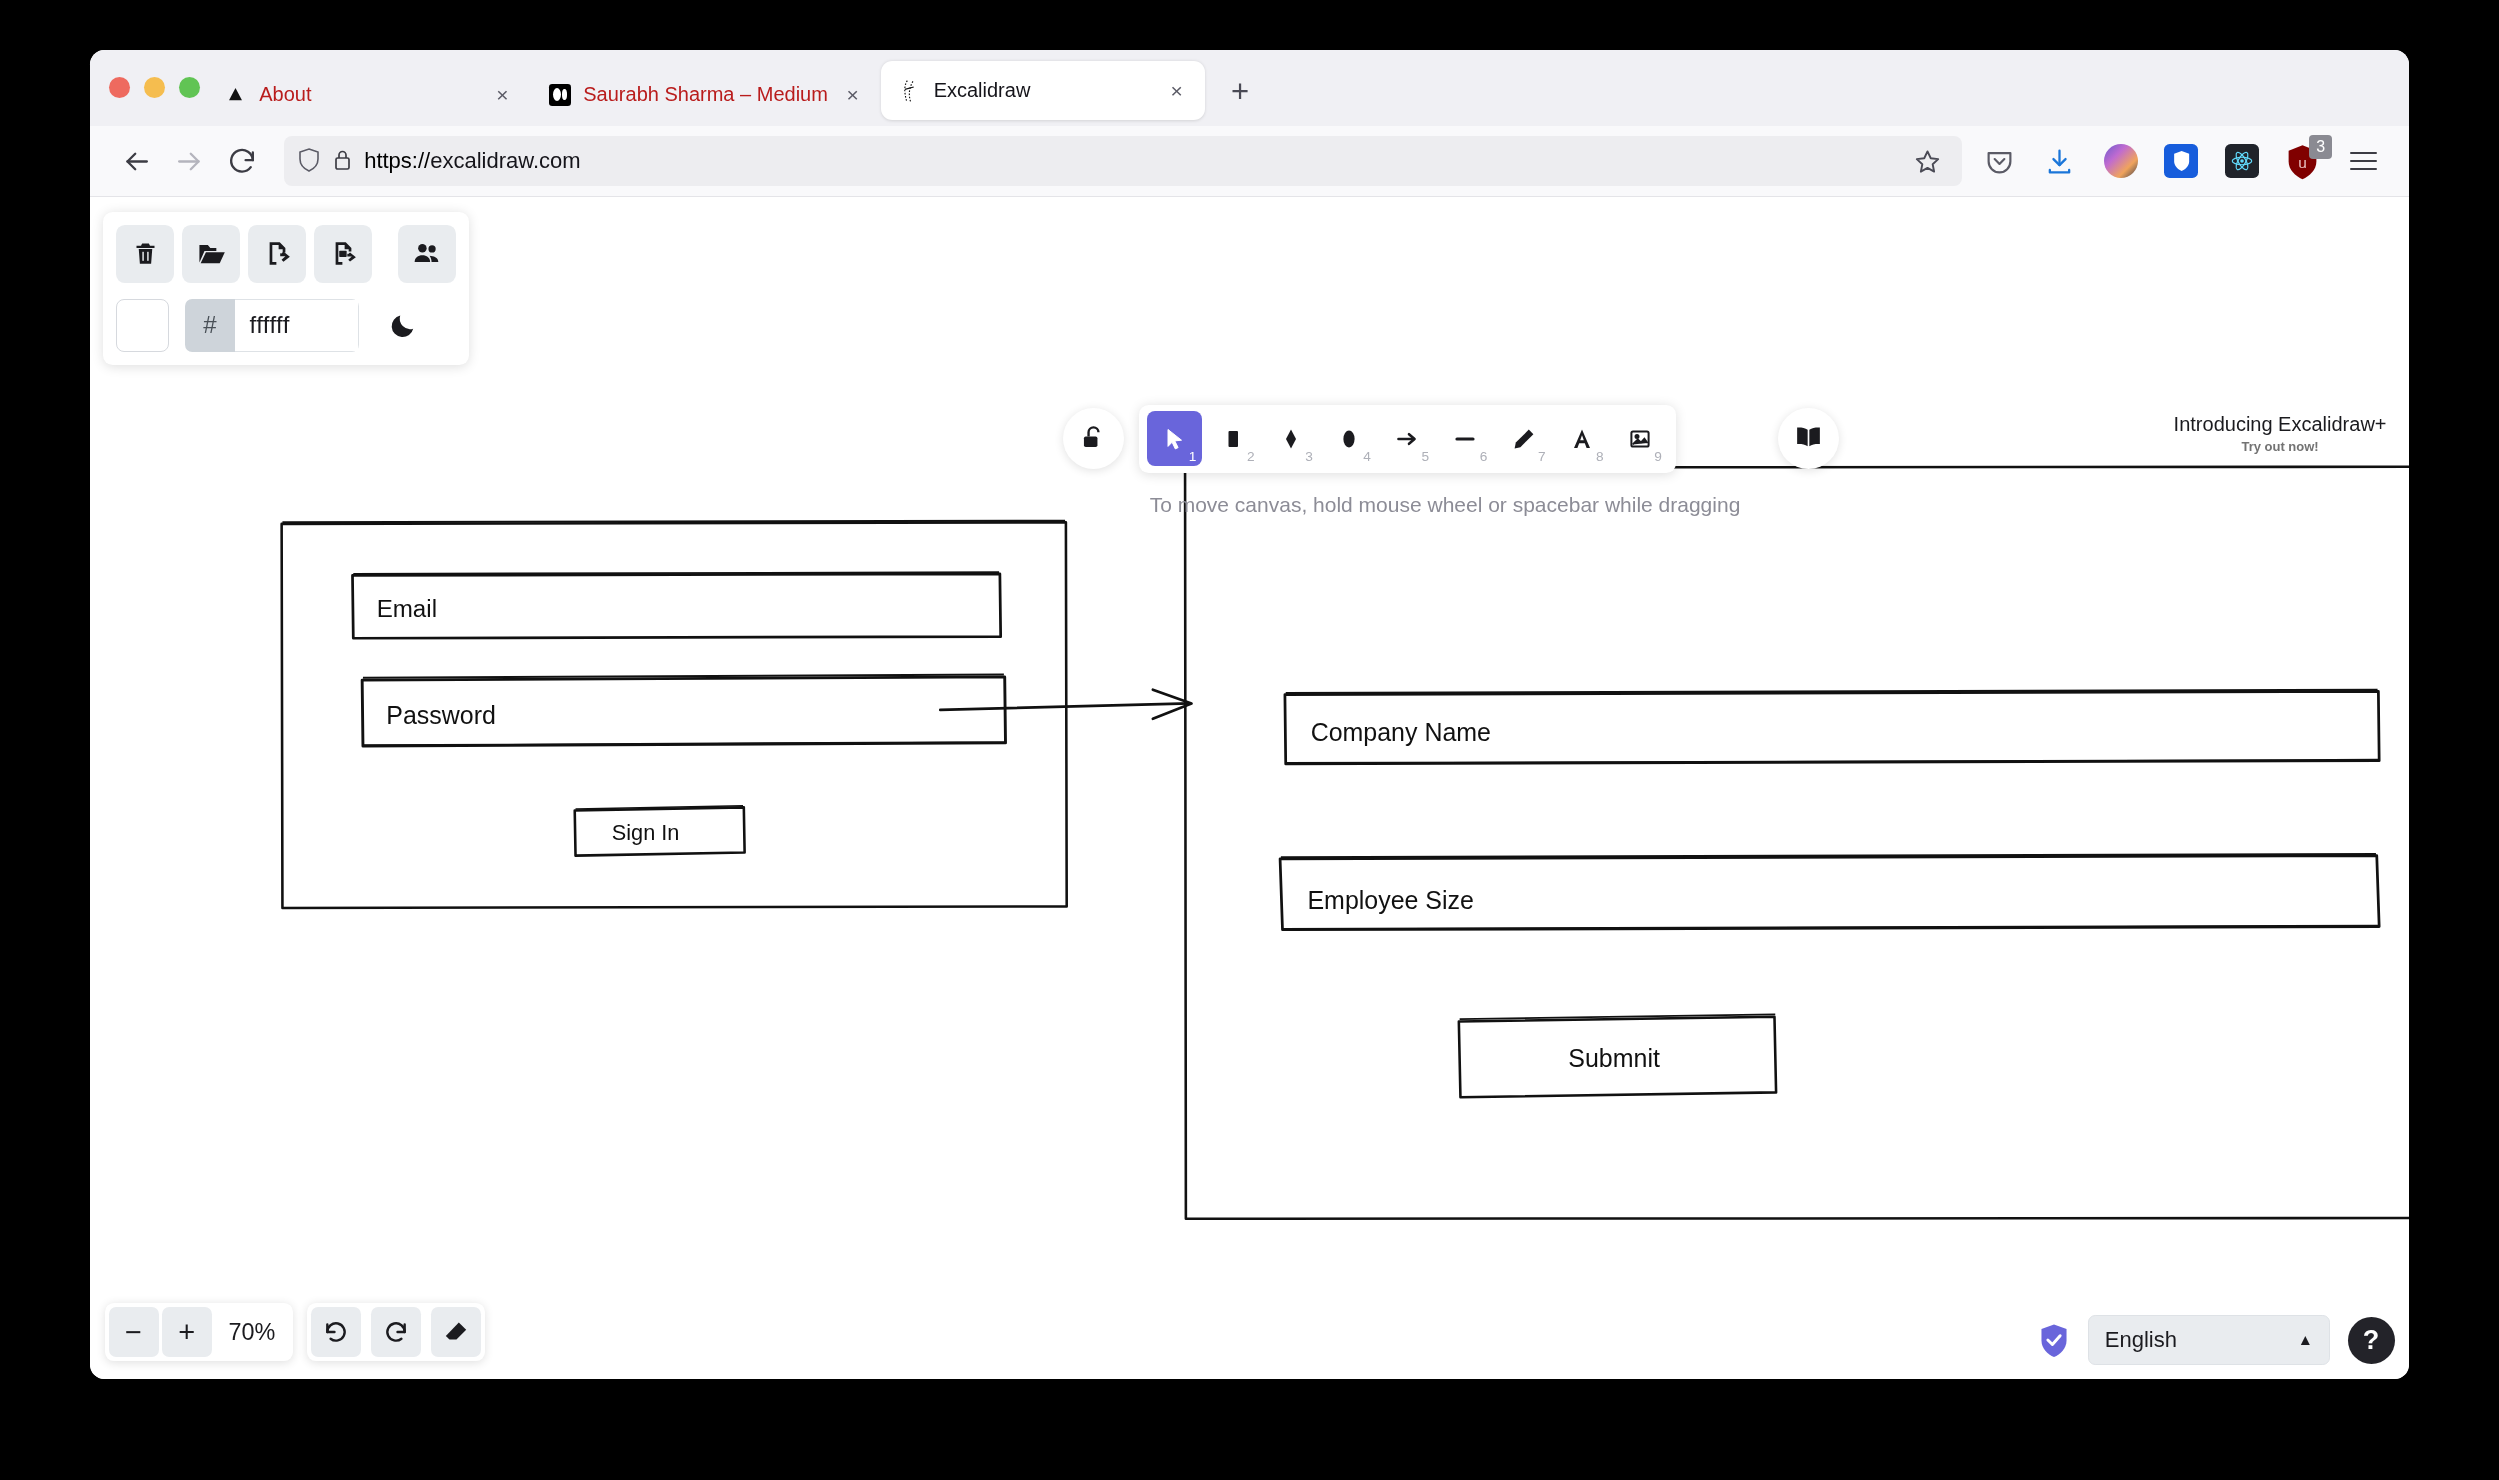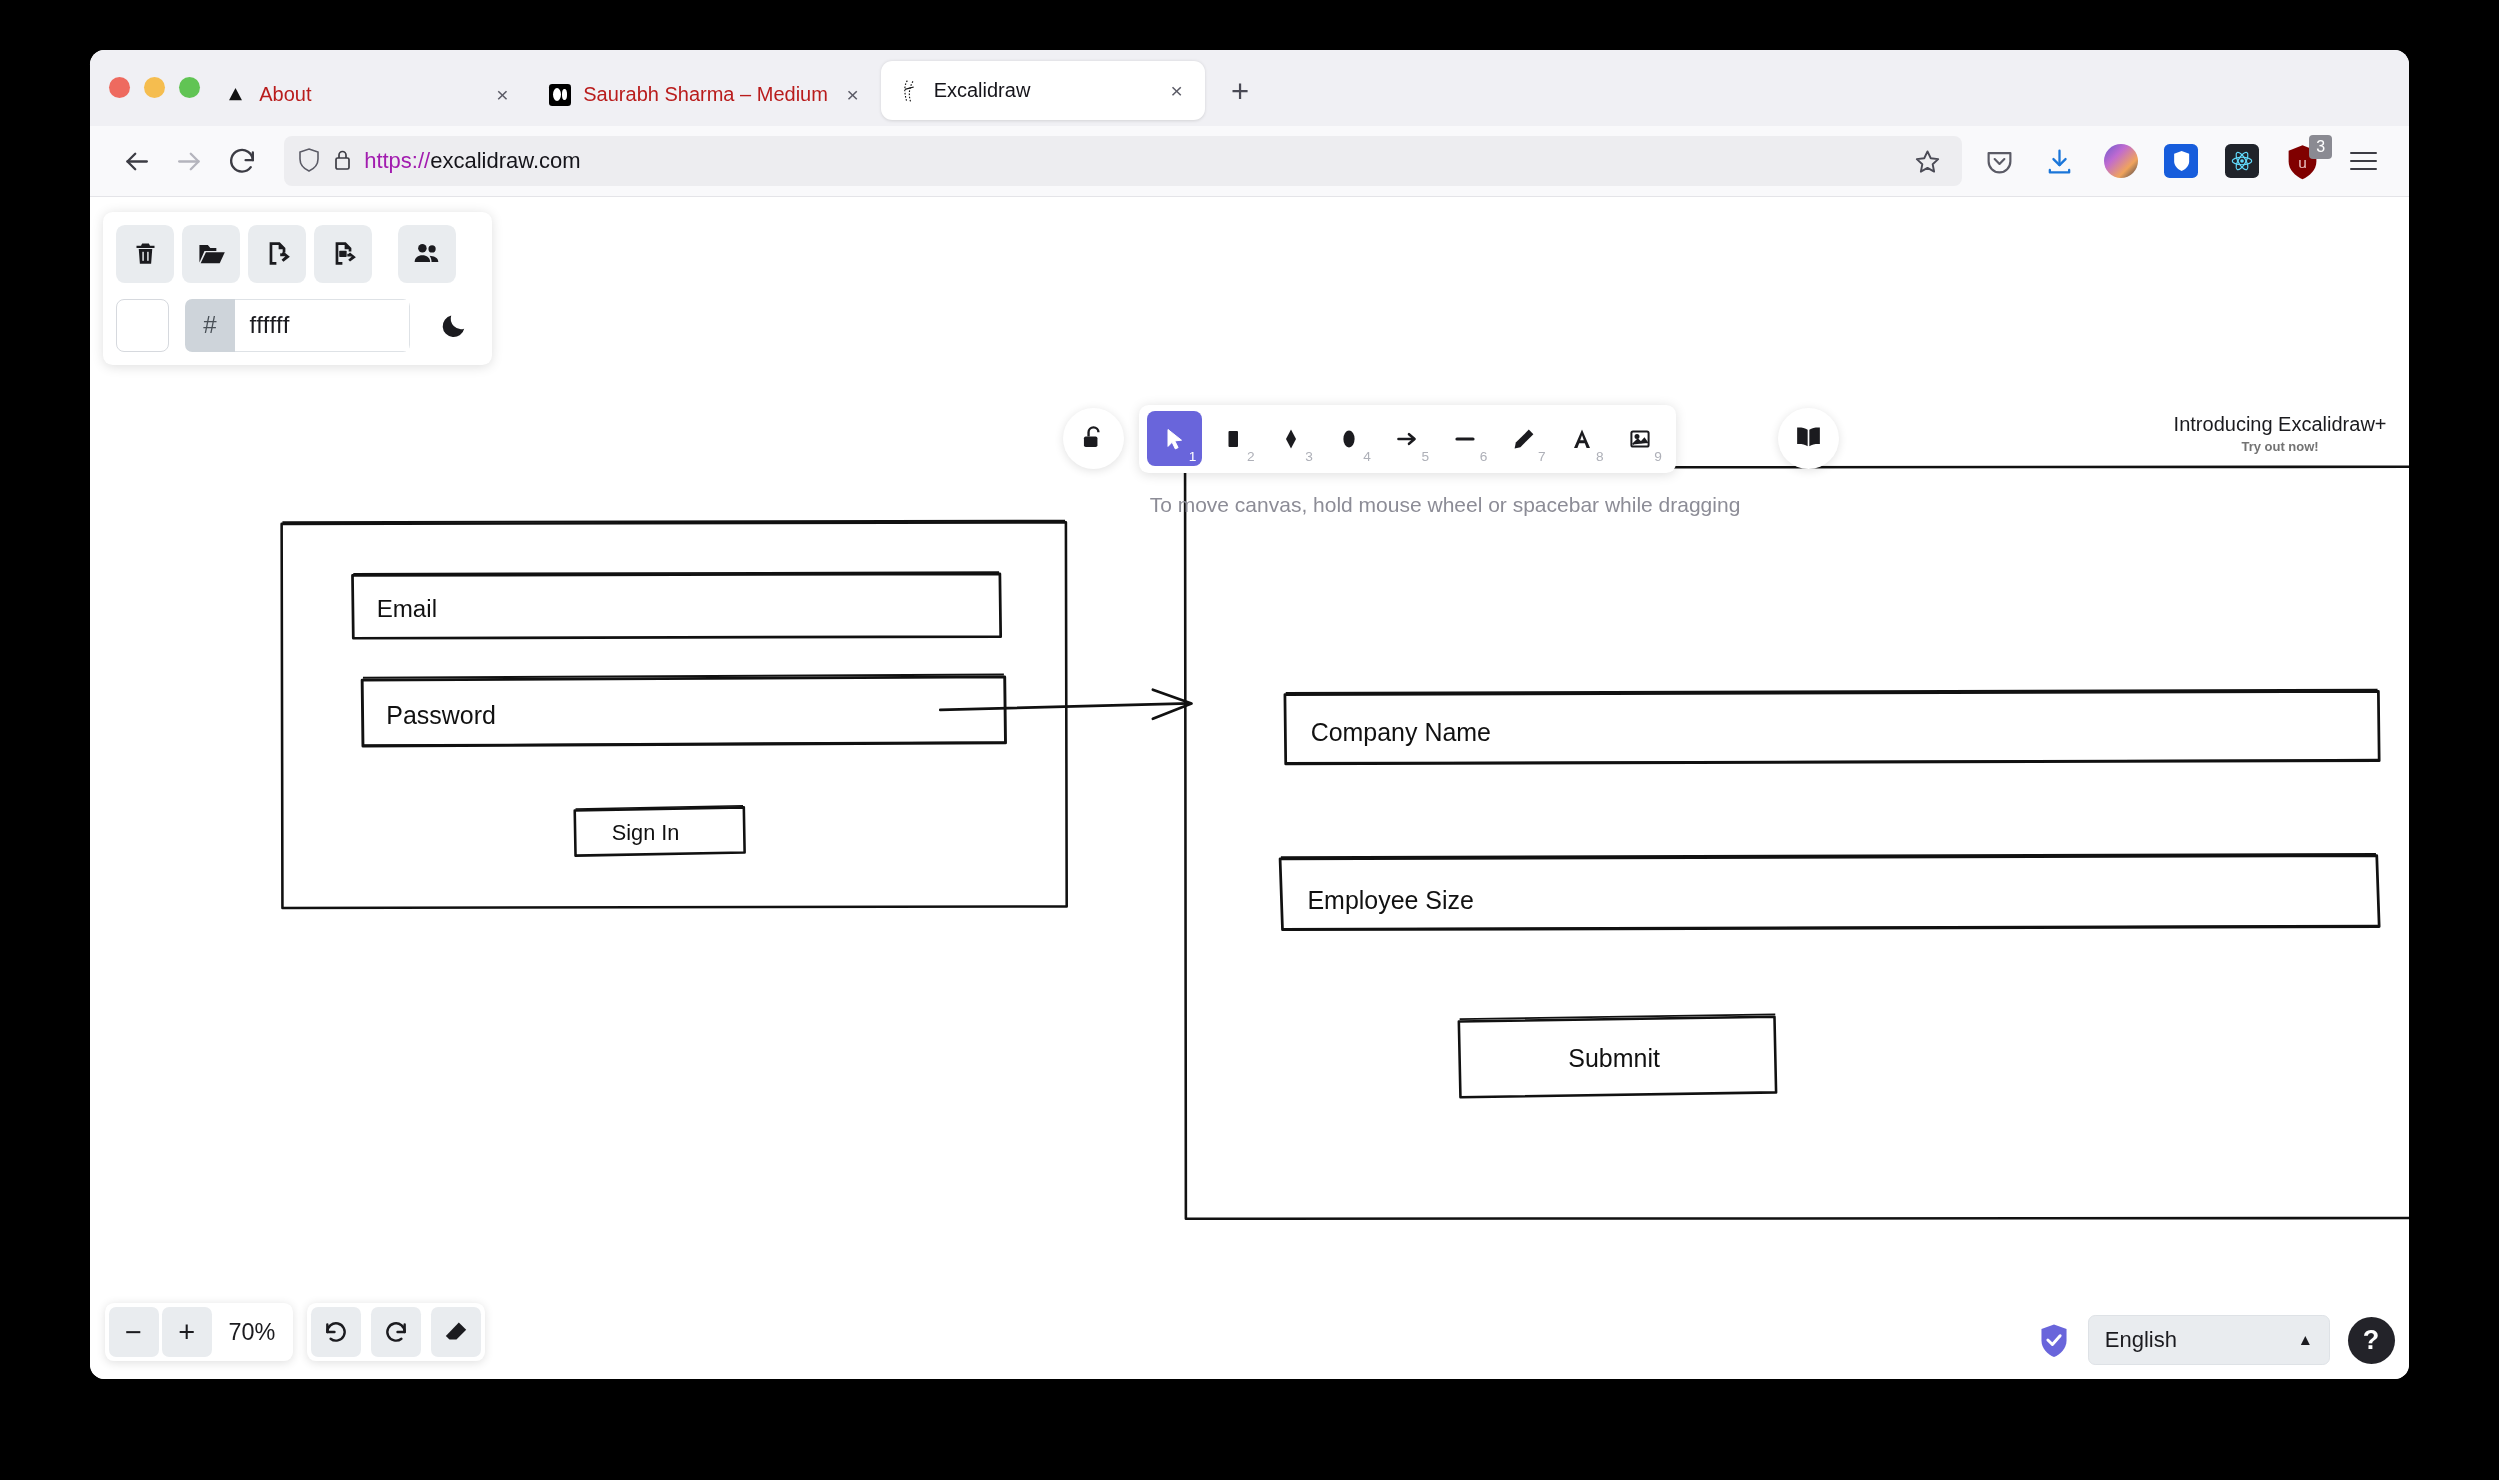--- a/index.html
+++ b/index.html
@@ -120,21 +120,21 @@
     display: flex; align-items: center;
     margin: 0 13px;
     padding: 0 13px;
     gap: 11.3px;
   }
   .urlbar .urltext {
     font-size: 22px;
     color: #15141a;
     flex: 1;
   }
-  .urlbar .urltext .scheme { color: #a21caf; }
+  .urlbar .urltext .scheme { color: #000000; }
   .starbtn { width: 42px; height: 42px; display:flex; align-items:center; justify-content:center; }
 
   .extensions { display: flex; align-items: center; gap: 17.7px; padding-right: 3.2px; }
   .ext { width: 43px; height: 43px; display:flex; align-items:center; justify-content:center; position: relative; }
   .ext-avatar {
     width: 34px; height: 34px; border-radius: 50%;
     background: linear-gradient(135deg,#6a5acd 0%, #c06bd0 35%, #f0a45c 70%, #3b3b4d 100%);
   }
   .ext-bitwarden {
     width: 34px; height: 34px; border-radius: 5.6px; background: #175ddc;
@@ -195,21 +195,21 @@
     border-radius: 7.2px;
     overflow: hidden;
     margin-left: 8px;
   }
   .colorfield .hash {
     width: 50px; background: #ced4da;
     display:flex; align-items:center; justify-content:center;
     font-size: 24px; color:#495057;
   }
   .colorfield .hexinput {
-    width: 175px; background:#fff;
+    width: 124px; background:#fff;
     border: 0.8px solid #dee2e6; border-left: none;
     display:flex; align-items:center;
     padding-left: 14.5px;
     font-size: 24px; color:#1b1b1f;
     letter-spacing: 0.4px;
   }
   .moonbtn { width: 50px; height: 50px; display:flex; align-items:center; justify-content:center; margin-left: 11.3px; }
 
   
   .lockbtn {

